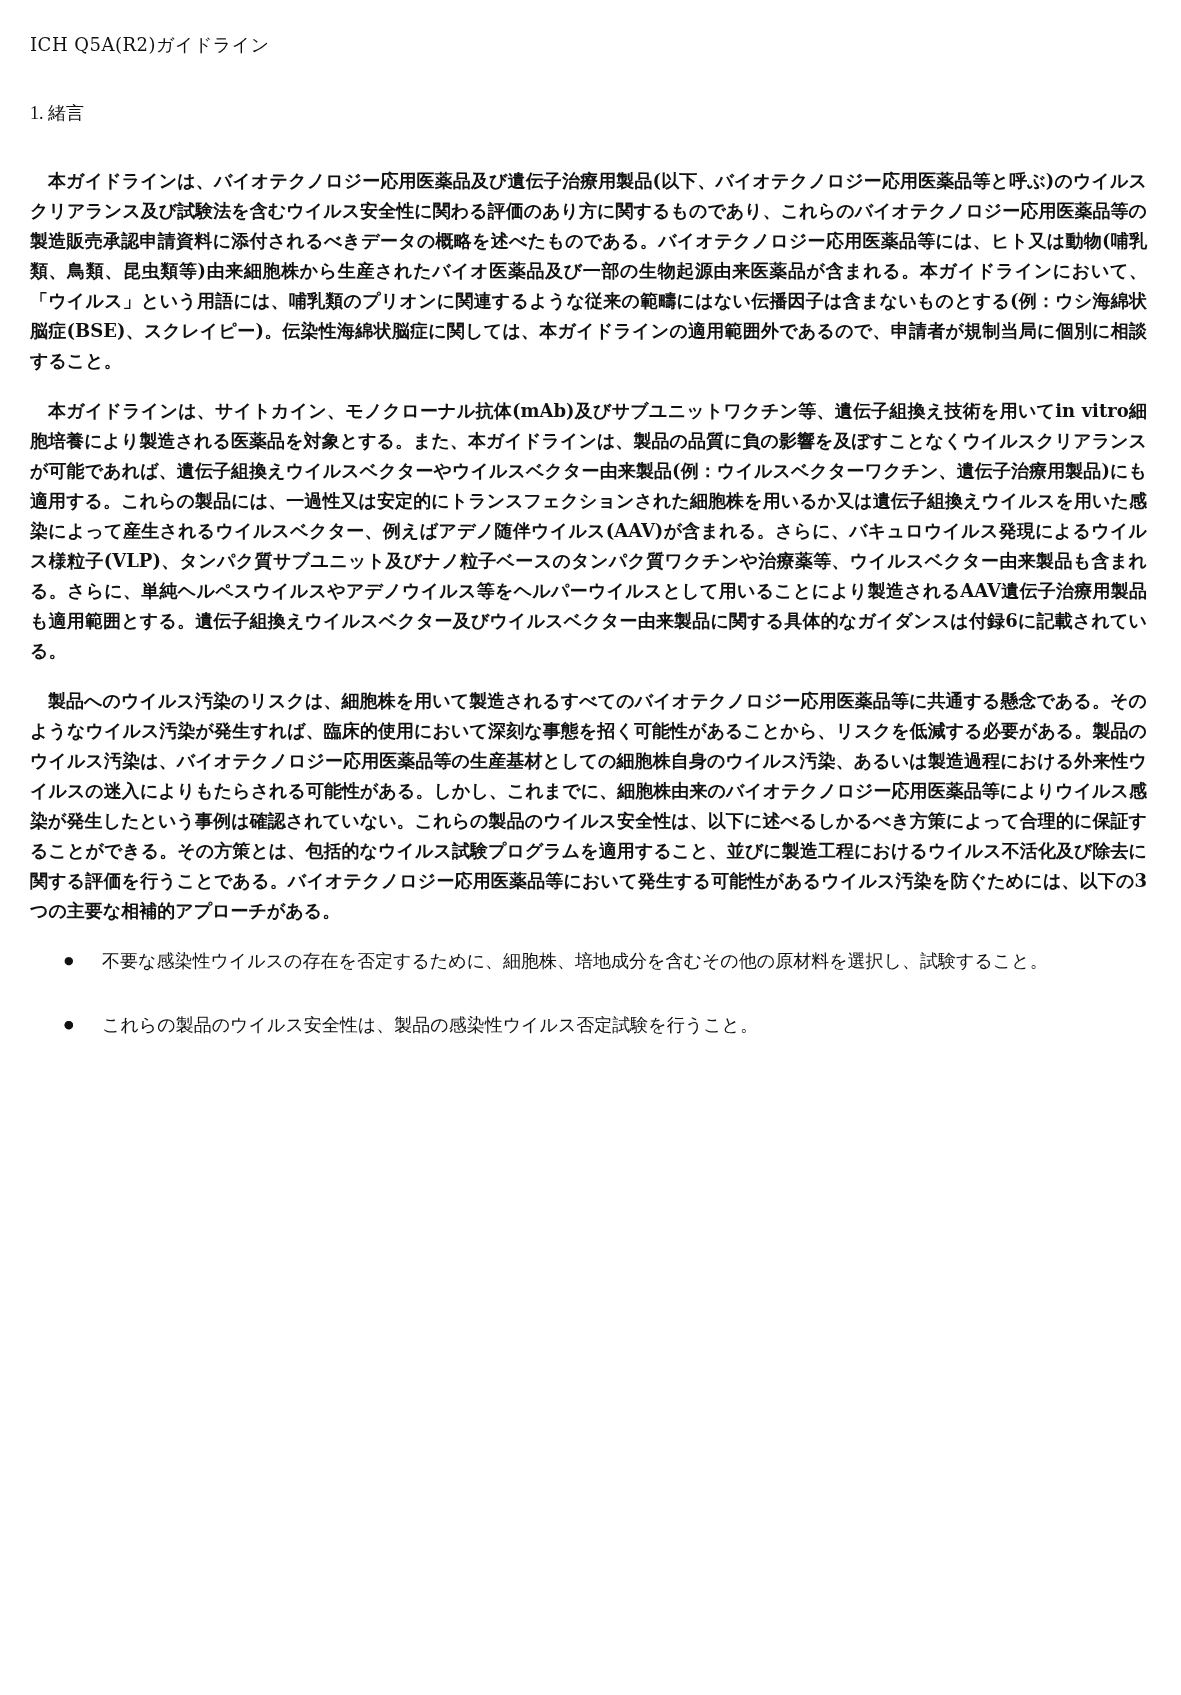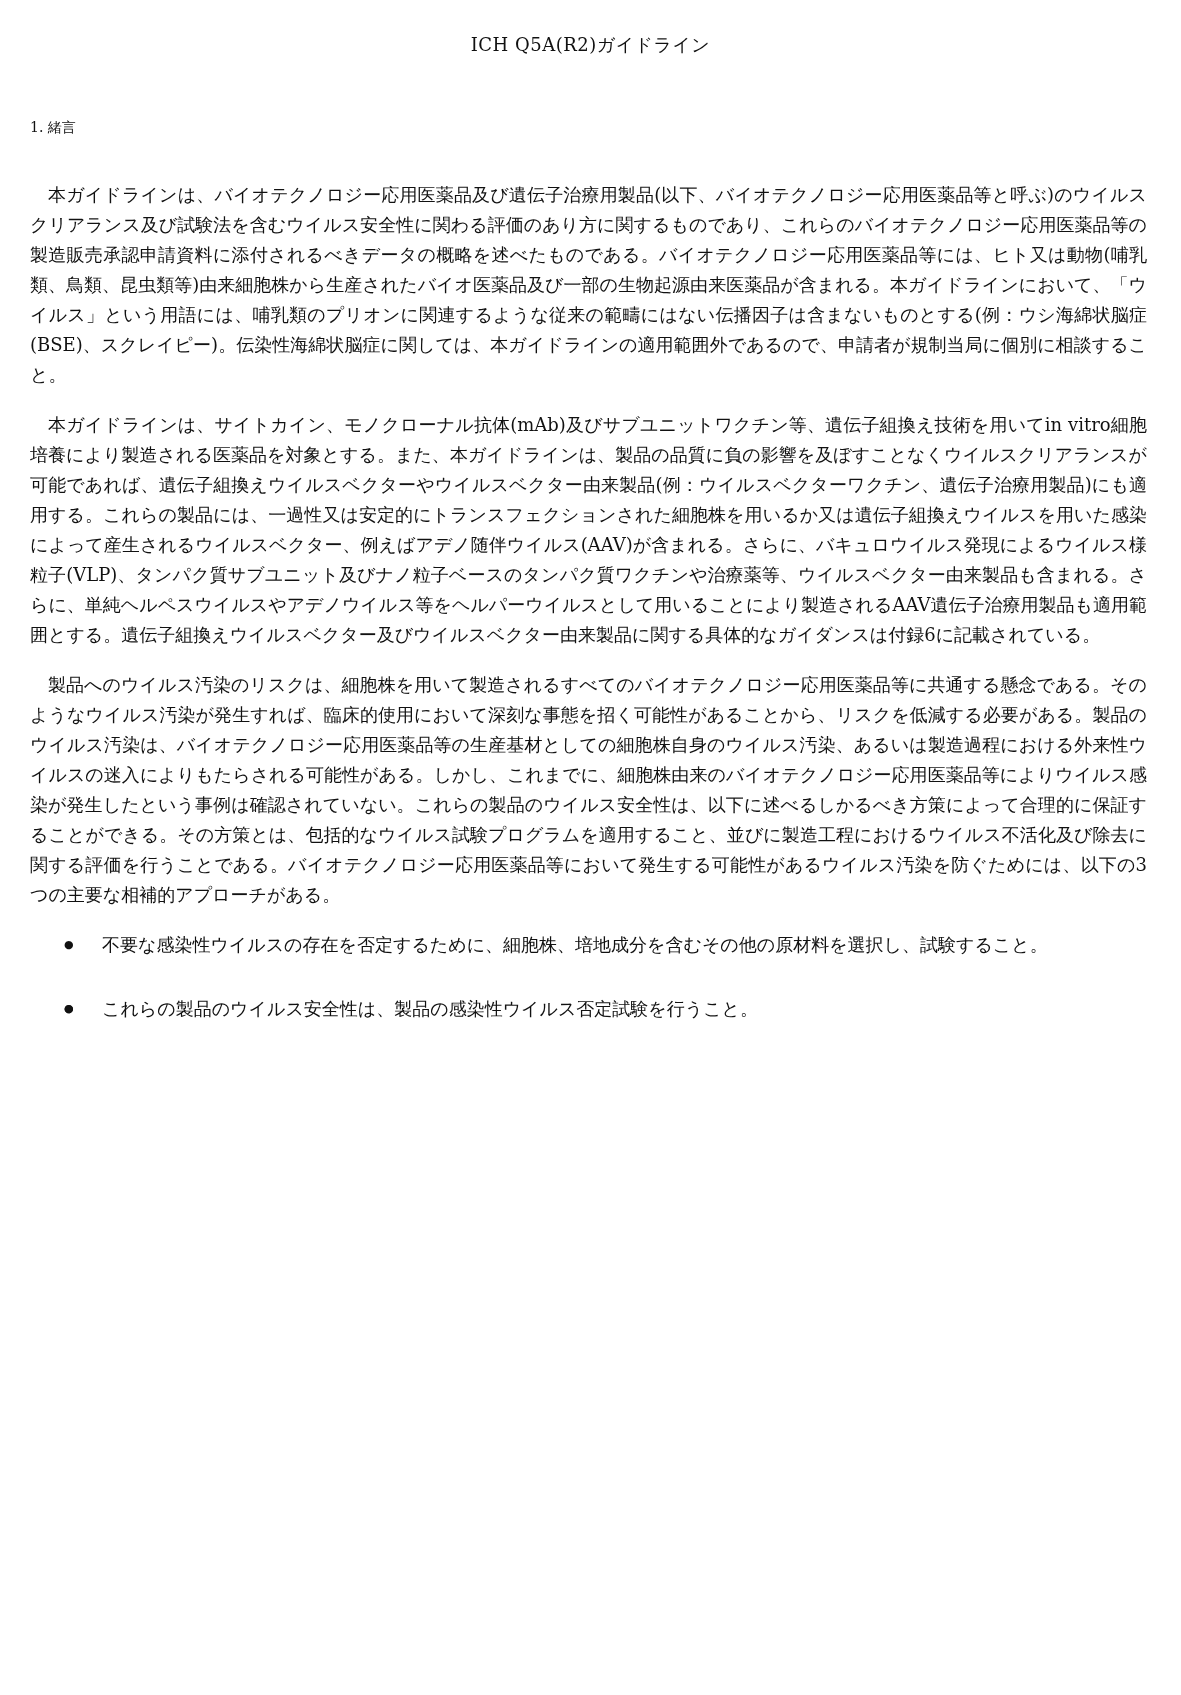--- a/index.html
+++ b/index.html
@@ -16,41 +16,43 @@
   }
   .page {
     box-sizing: border-box;
     width: 1181px;
     min-height: 1695px;
     padding: 26px 30px 40px 30px;
     background: #ffffff;
     overflow: hidden;
   }
   .doc-title {
-    text-align: center;
+    text-align: left;
     font-size: 18px;
     font-weight: normal;
     line-height: 30px;
-    margin: 4px 0 52px 0;
+    margin: 4px 0 38px 0;
     letter-spacing: 0.5px;
   }
   .section-heading {
-    font-size: 14px;
+    font-size: 18px;
     font-weight: normal;
     line-height: 30px;
     margin: 0 0 38px 0;
+    font-family: Liberation Serif, serif;
   }
   .para {
     font-size: 18px;
     line-height: 30px;
     text-align: justify;
     text-justify: inter-ideograph;
     text-indent: 1em;
     margin: 0 4px 20px 0;
     word-break: break-all;
+    font-weight: bold;
   }
   .bullet-list {
     list-style: none;
     margin: 14px 0 42px 0;
     padding: 0;
   }
   .bullet-item {
     position: relative;
     font-size: 18px;
     line-height: 30px;

